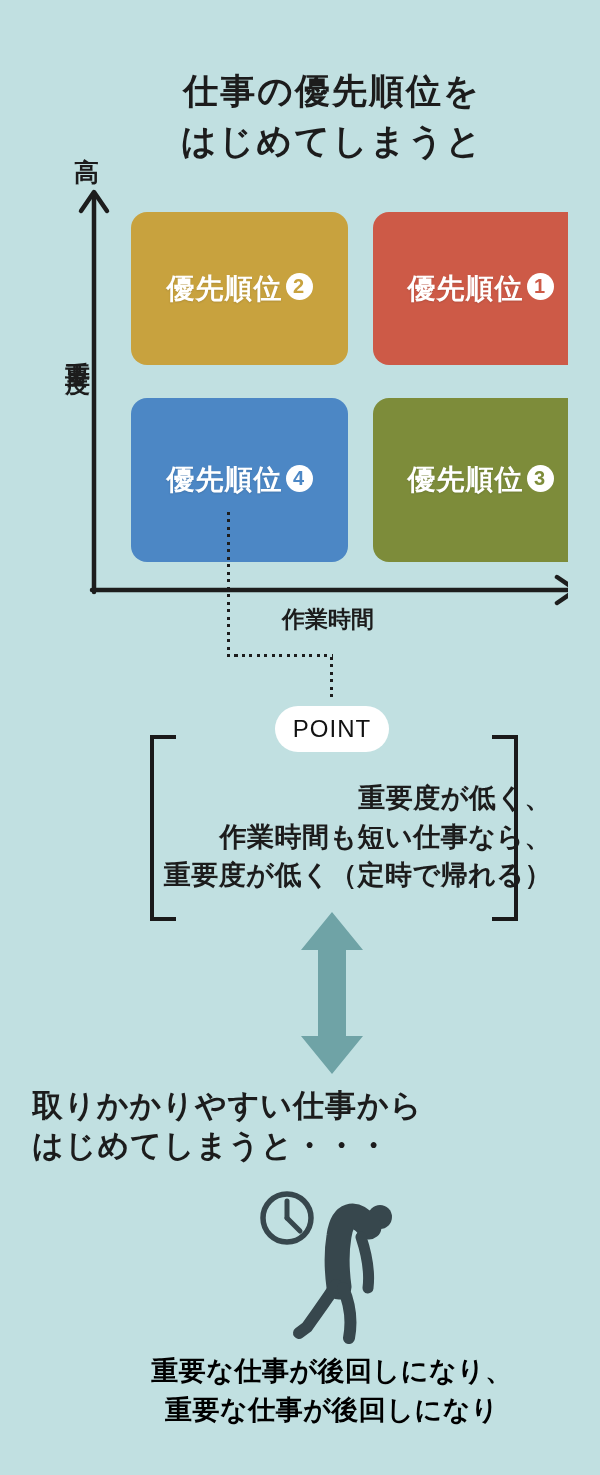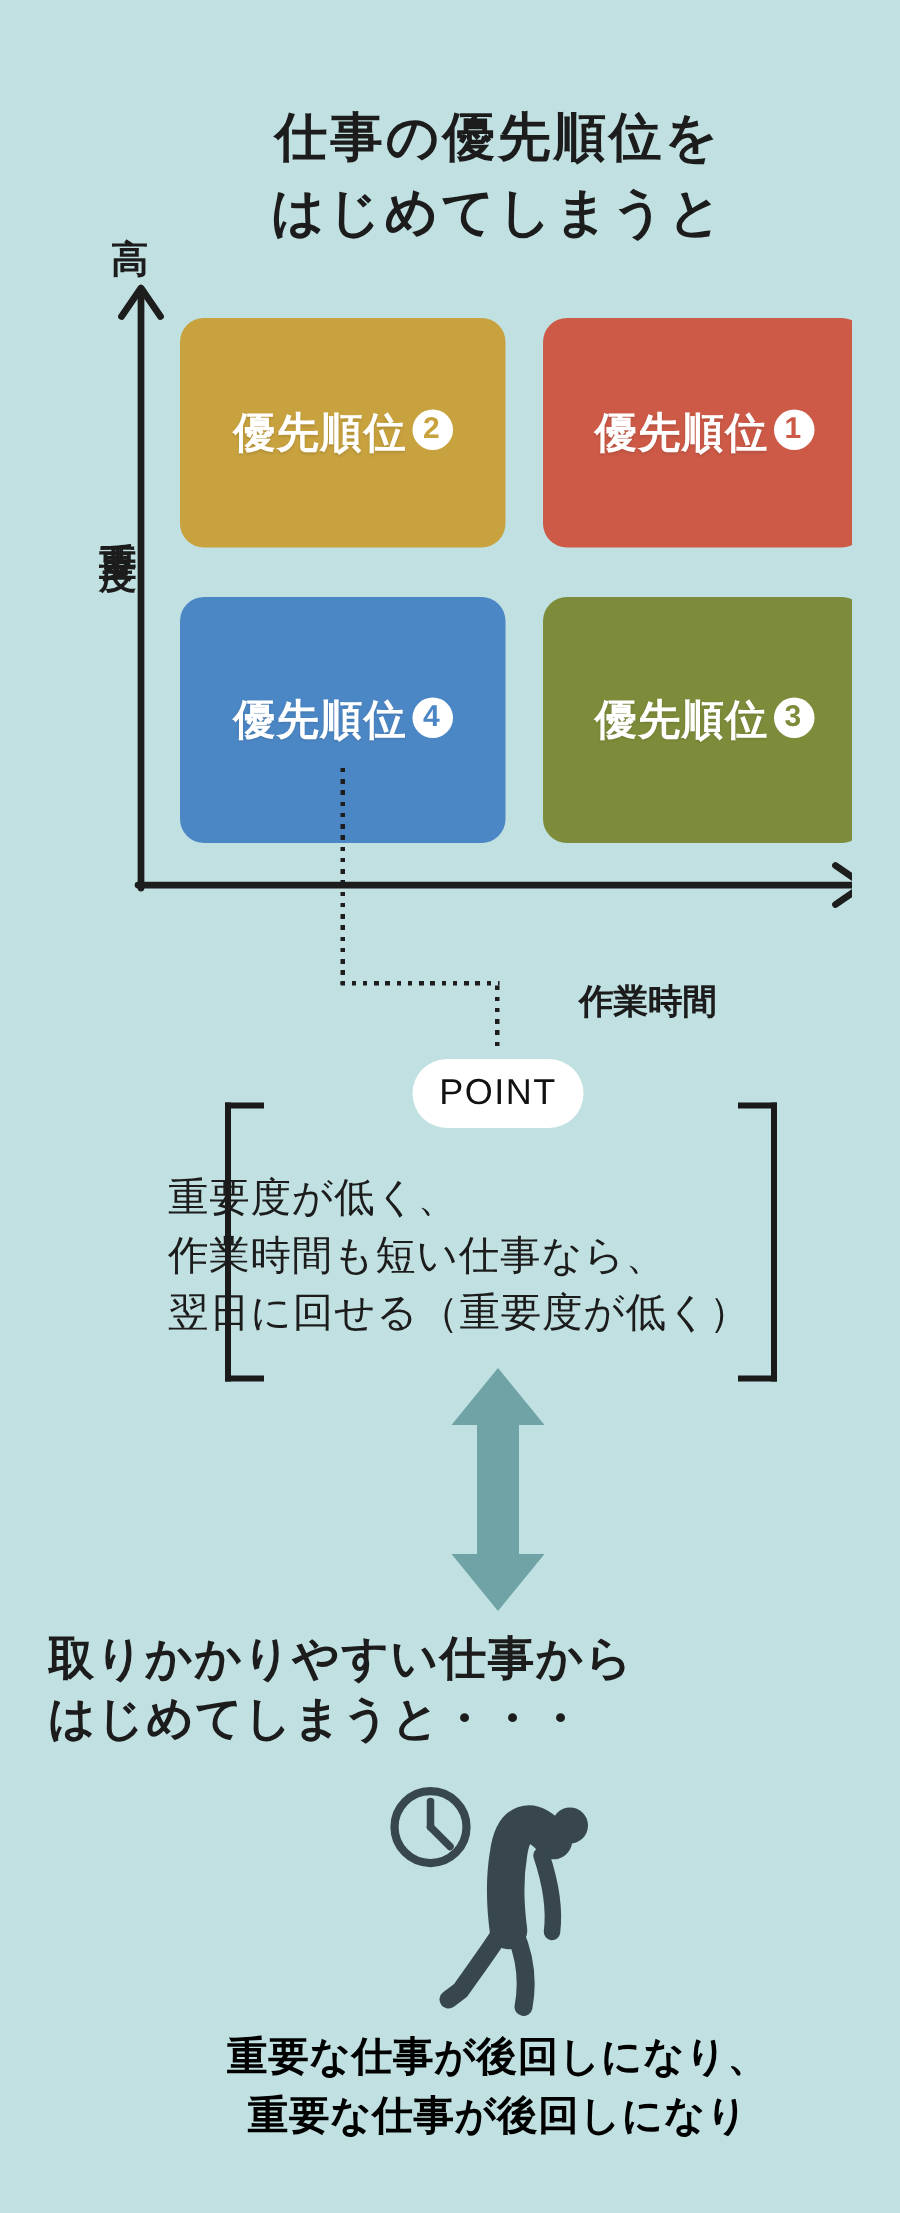--- a/index.html
+++ b/index.html
@@ -13,26 +13,27 @@
   
   .title{
     left:0;width:600px;text-align:center;
     font-size:35px;font-weight:900;letter-spacing:2px;color:#1c1c1c;
   }
   
   .axis-label{font-weight:900;color:#1c1c1c;}
   .y-top{left:42px;top:156px;font-size:25px;}
   .y-mid{left:30px;top:341px;font-size:25px;writing-mode:vertical-rl;letter-spacing:4px;}
   .x-right{left:548px;top:577px;font-size:25px;}
-  .x-mid{left:146px;top:604px;width:300px;text-align:right;font-size:23px;margin-top:48px;}
+  .x-mid{left:146px;top:604px;width:300px;text-align:center;font-size:23px;}
   
   .quad{
     border-radius:16px;display:flex;align-items:center;justify-content:center;
     color:#fff;font-size:28px;font-weight:900;letter-spacing:1px;
     text-shadow:0 1px 2px rgba(0,0,0,0.12);
+    margin-left:11px;
   }
   .q-tl{left:88px;top:212px;width:217px;height:153px;background:#c8a23e;}
   .q-tr{left:330px;top:212px;width:215px;height:153px;background:#cd5a47;}
   .q-bl{left:88px;top:398px;width:217px;height:164px;background:#4c87c5;}
   .q-br{left:330px;top:398px;width:215px;height:164px;background:#7d8c3a;}
   .num{
     display:inline-block;width:27px;height:27px;margin-left:3px;
     background:#fff;border-radius:50%;
     font-size:20px;font-weight:900;line-height:27px;text-align:center;
     text-shadow:none;transform:translateY(-2px);
@@ -52,22 +53,22 @@
     left:243px;top:706px;width:114px;height:46px;background:#ffffff;border-radius:23px;
     display:flex;align-items:center;justify-content:center;
     font-size:24px;font-weight:400;letter-spacing:1px;color:#111;
   }
   
   .bracket{width:22px;height:178px;top:735px;}
   .bracket-l{left:118px;border-left:4px solid #1a1a1a;border-top:4px solid #1a1a1a;border-bottom:4px solid #1a1a1a;}
   .bracket-r{left:460px;border-right:4px solid #1a1a1a;border-top:4px solid #1a1a1a;border-bottom:4px solid #1a1a1a;}
   
   .point-text{
-    left:80px;top:779px;width:440px;text-align:left;
-    font-size:27px;font-weight:400;line-height:38.5px;color:#1c1c1c;letter-spacing:0.5px;
+    left:80px;top:779px;width:440px;text-align:right;
+    font-size:27px;font-weight:700;line-height:38.5px;color:#1c1c1c;letter-spacing:0.5px;
   }
   
   .consequence-heading{
     left:0;top:1086px;width:600px;text-align:left;
     font-size:31px;font-weight:900;line-height:40px;letter-spacing:1px;color:#1c1c1c;
   }
   .result-text{
     left:0;top:1352px;width:600px;text-align:center;
     font-size:27px;font-weight:900;line-height:39px;letter-spacing:0.5px;color:#000000;
   }
@@ -113,21 +114,21 @@
   <div class="abs dot-v dv1"></div>
   <div class="abs dot-h dh1"></div>
   <div class="abs dot-v dv2"></div>
 
   <div class="abs point-pill">POINT</div>
   <div class="abs bracket bracket-l"></div>
   <div class="abs bracket bracket-r"></div>
   <div class="abs point-text">
     <div>重要度が低く、</div>
     <div>作業時間も短い仕事なら、</div>
-    <div>翌日に回せる（重要度が低く）</div>
+    <div>重要度が低く（定時で帰れる）</div>
   </div>
 
   <svg class="abs" style="left:259px;top:912px;" width="82" height="162" viewBox="0 0 82 162">
     <polygon points="41,0 72,38 55,38 55,124 72,124 41,162 10,124 27,124 27,38 10,38" fill="#6fa3a6"></polygon>
   </svg>
 
   <div class="abs consequence-heading">
     <div>取りかかりやすい仕事から</div>
     <div>はじめてしまうと・・・</div>
   </div>

